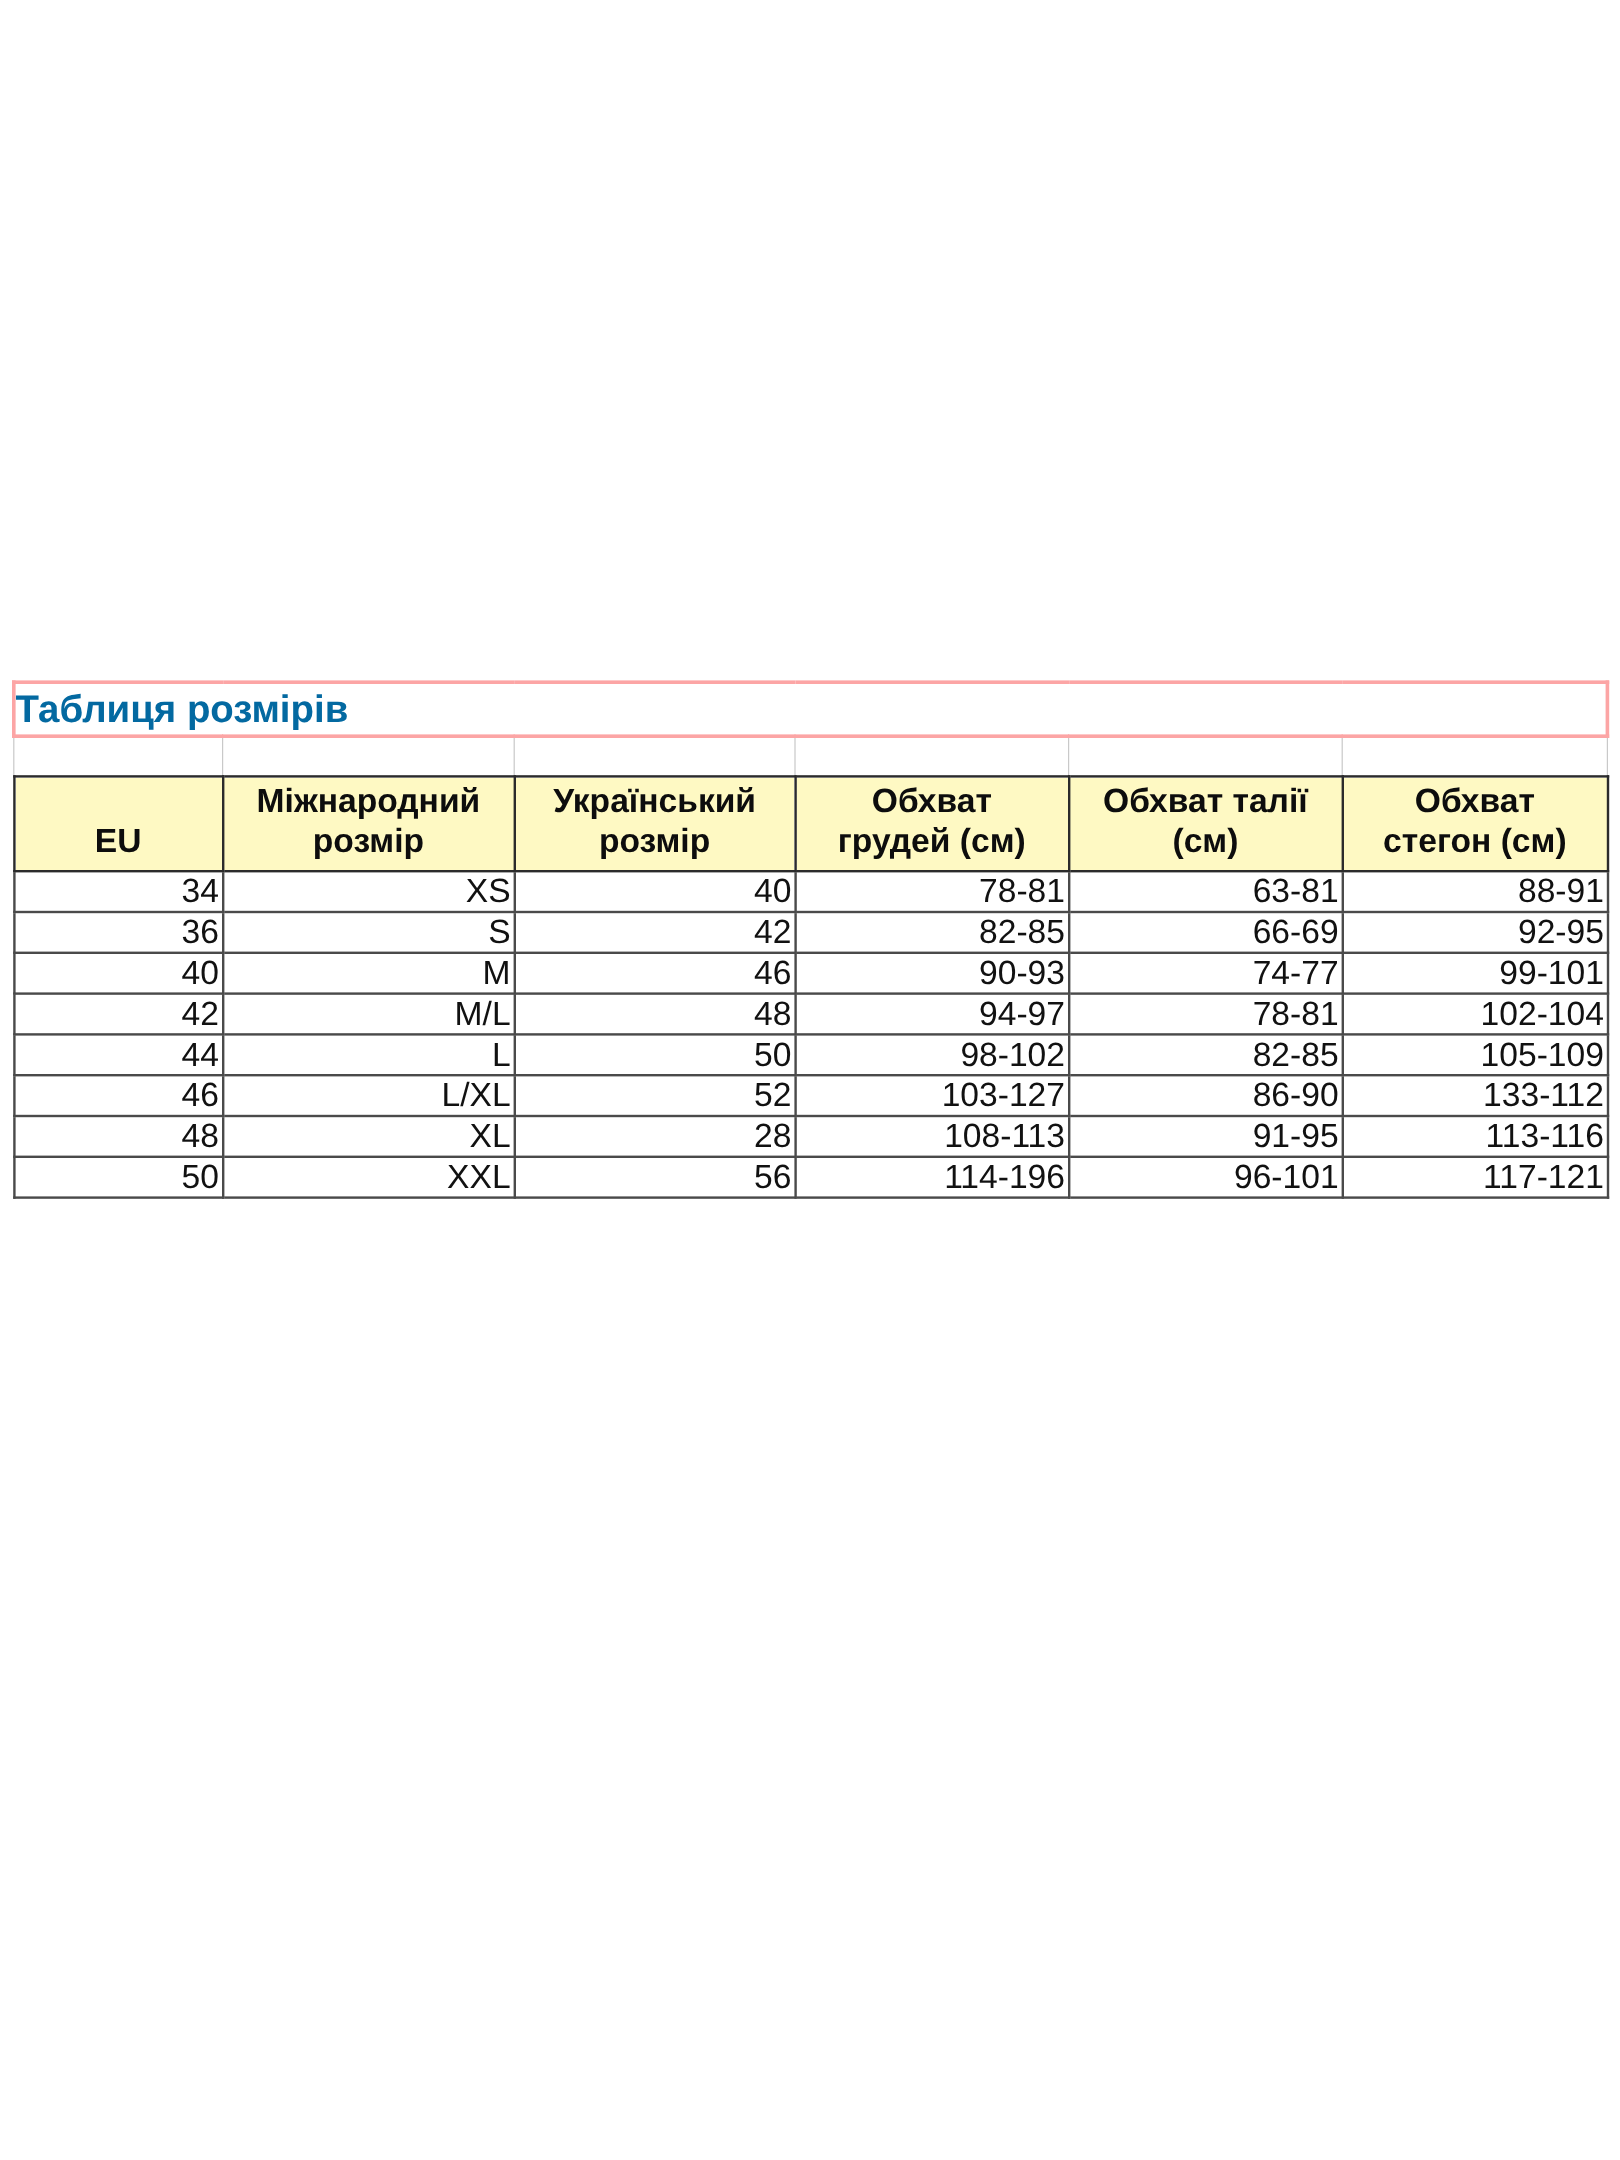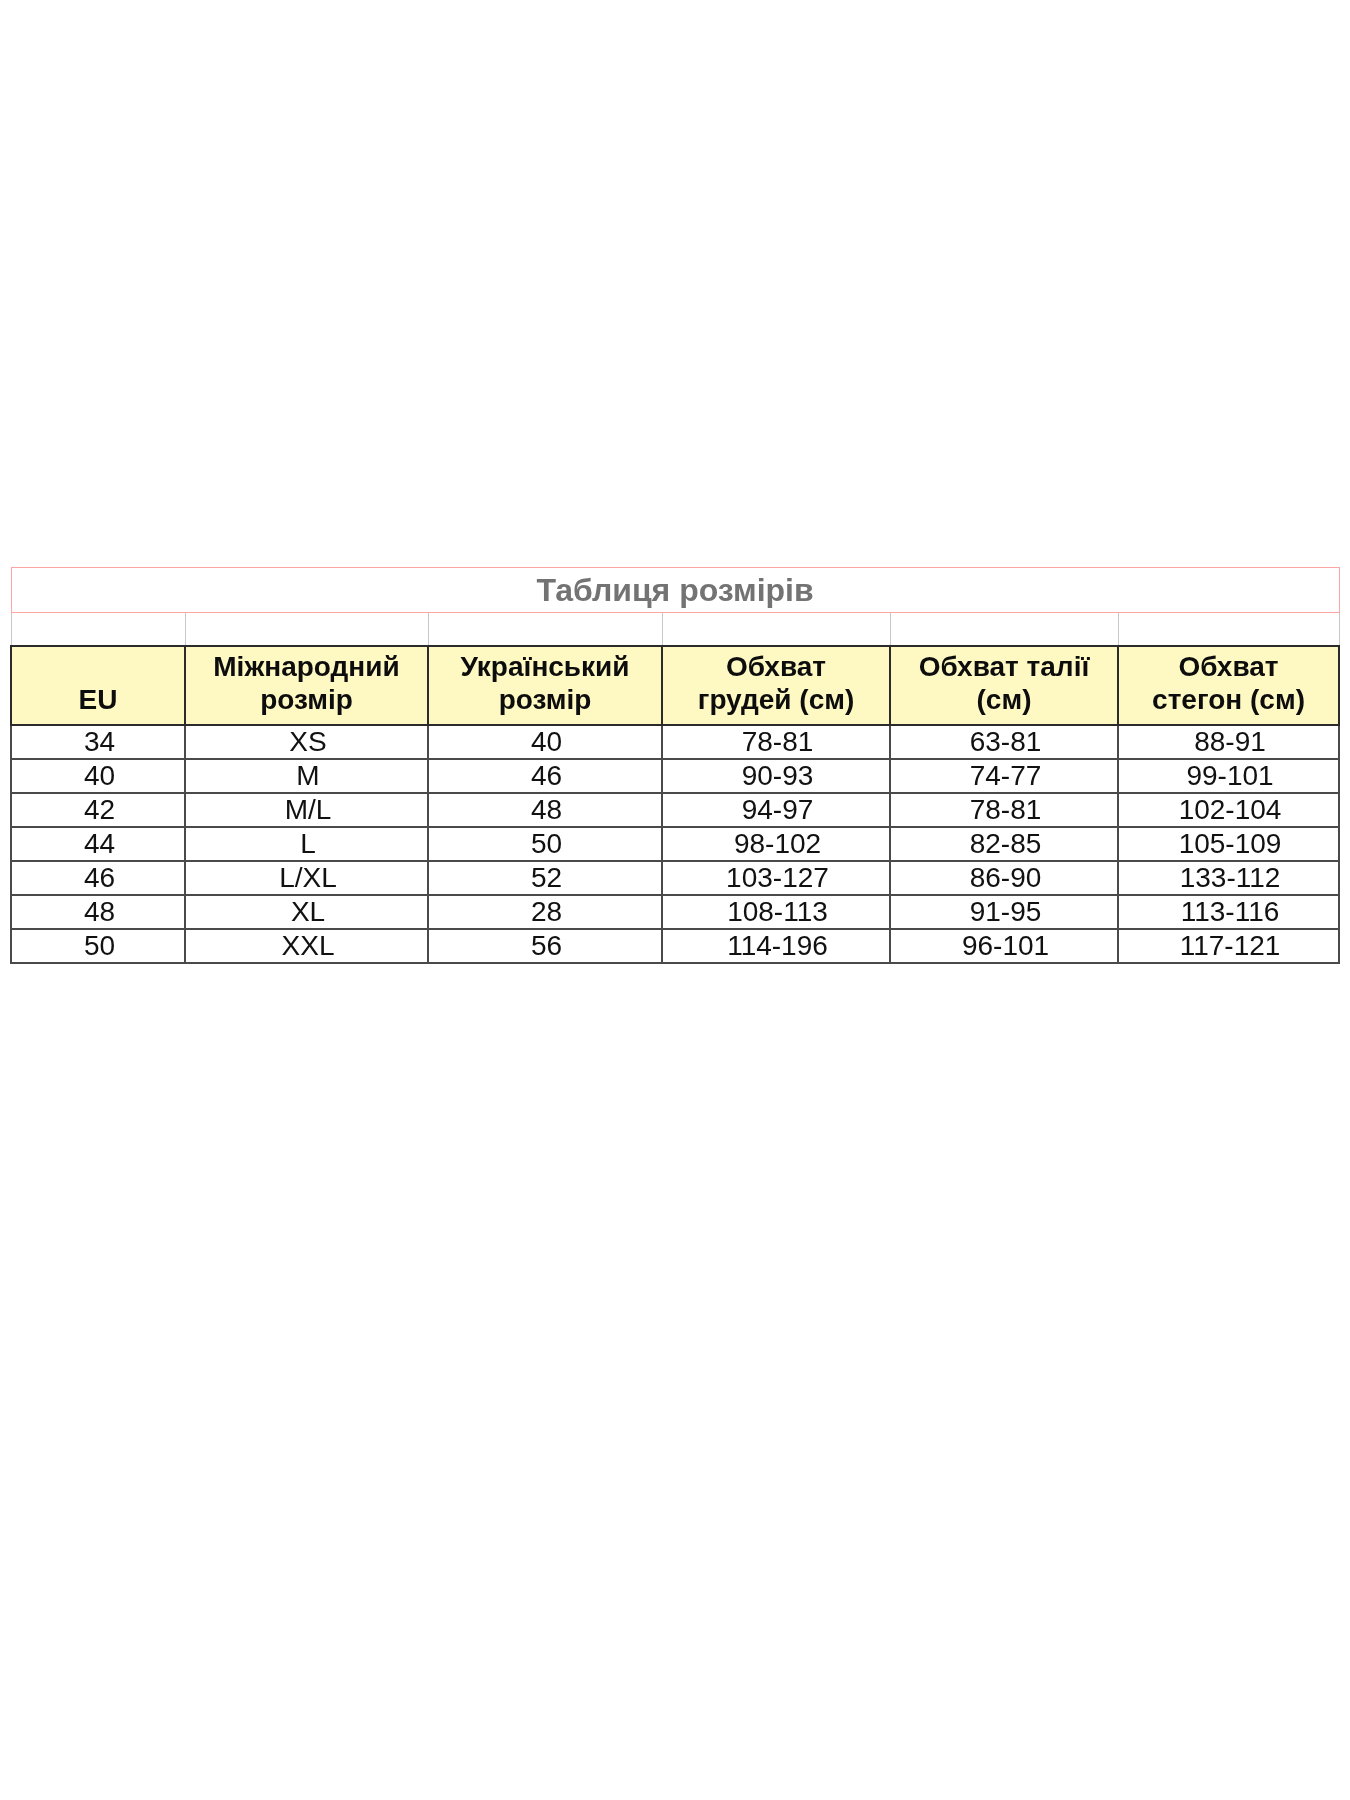--- a/index.html
+++ b/index.html
@@ -20,28 +20,27 @@
     top: 567px;
     width: 1328px;
     border-collapse: collapse;
     table-layout: fixed;
   }
   td, th {
     box-sizing: border-box;
     overflow: hidden;
   }
   .title-cell {
-    border: 1px solid #fca5a5;
+    border: 3px solid #fca5a5;
     height: 45px;
-    text-align: center;
     vertical-align: middle;
     font-weight: 700;
     font-size: 32px;
     padding: 0;
-    color: #737373;
+    color: #0369a1;
   }
   .spacer-cell {
     border: 1px solid #c9c9c9;
     height: 33px;
     padding: 0;
   }
   .header-cell {
     border: 2px solid #2b2b2b;
     background: #fef9c3;
     height: 79px;
@@ -50,21 +49,21 @@
     font-weight: 700;
     font-size: 28px;
     line-height: 1.17;
     padding: 0 4px 7px 4px;
     white-space: pre-line;
     color: #0d0d0d;
   }
   .data-cell {
     border: 2px solid #4a4a4a;
     height: 29px;
-    text-align: center;
+    text-align: right;
     vertical-align: middle;
     font-weight: 400;
     font-size: 28px;
     padding: 0 2px 0 5px;
     color: #111111;
   }
 </style>
 </head>
 <body>
 
@@ -104,20 +103,28 @@
       </tr>
       <tr>
         <td class="data-cell">34</td>
         <td class="data-cell">XS</td>
         <td class="data-cell">40</td>
         <td class="data-cell">78-81</td>
         <td class="data-cell">63-81</td>
         <td class="data-cell">88-91</td>
       </tr>
       <tr>
+        <td class="data-cell">36</td>
+        <td class="data-cell">S</td>
+        <td class="data-cell">42</td>
+        <td class="data-cell">82-85</td>
+        <td class="data-cell">66-69</td>
+        <td class="data-cell">92-95</td>
+      </tr>
+      <tr>
         <td class="data-cell">40</td>
         <td class="data-cell">M</td>
         <td class="data-cell">46</td>
         <td class="data-cell">90-93</td>
         <td class="data-cell">74-77</td>
         <td class="data-cell">99-101</td>
       </tr>
       <tr>
         <td class="data-cell">42</td>
         <td class="data-cell">M/L</td>

